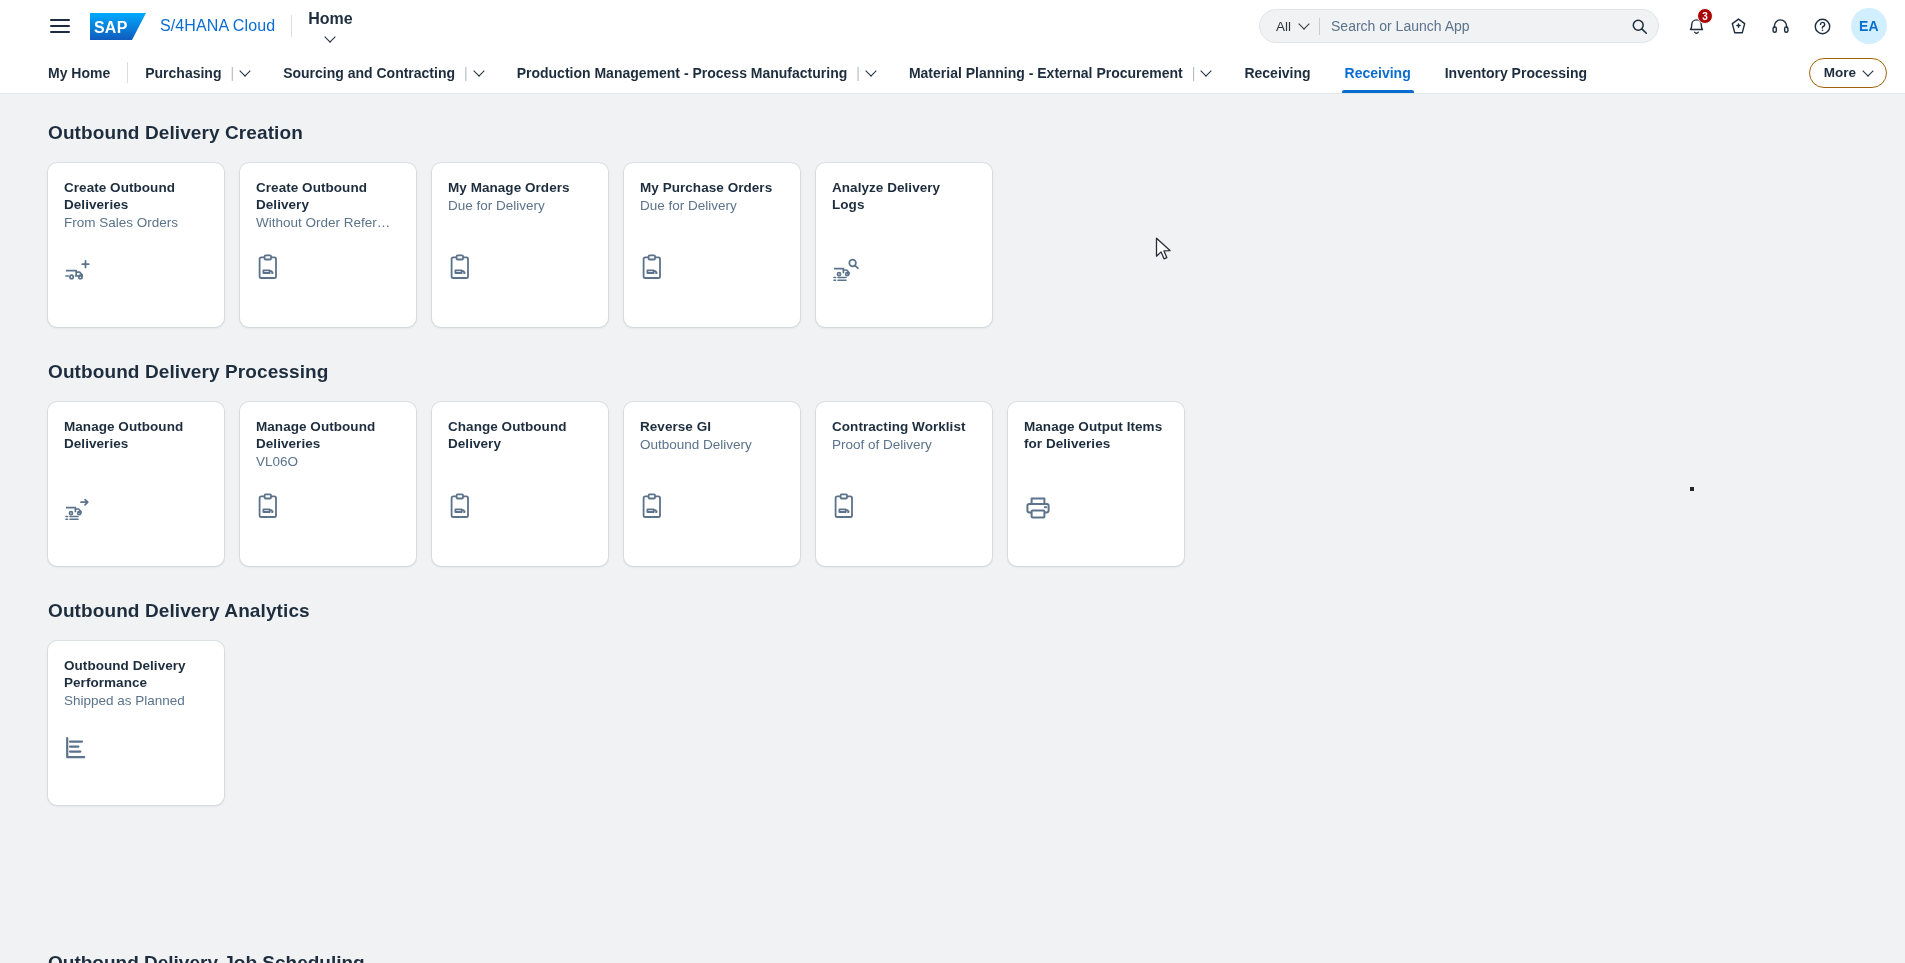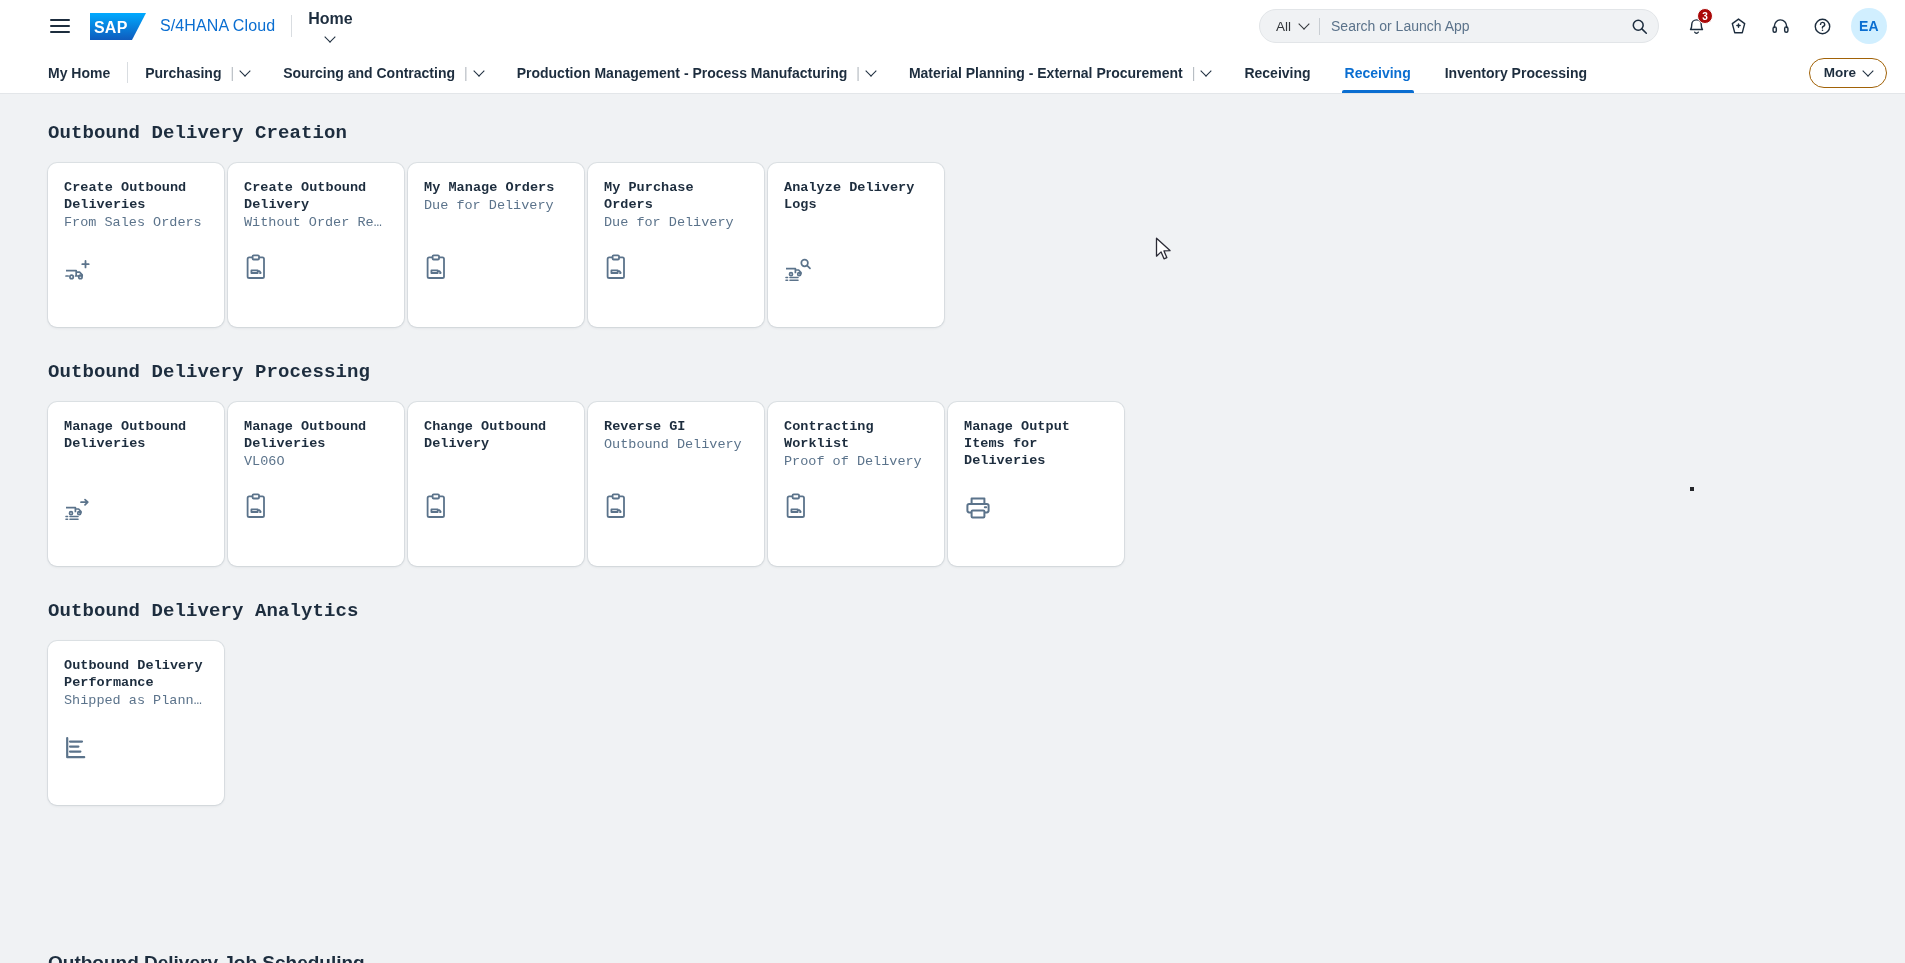--- a/index.html
+++ b/index.html
@@ -193,31 +193,30 @@
     background: #fff;
     cursor: pointer;
     white-space: nowrap;
   }
 
   
   .content {
     padding: 28px 48px 0 48px;
     height: calc(963px - 52px - 43px);
     overflow: hidden;
-    font-family: Liberation Mono, monospace;
   }
   .section { margin-bottom: 34px; }
   .section-title {
     font-size: 19px;
     font-weight: bold;
     color: #1d2d3e;
     margin-bottom: 19px;
     letter-spacing: .1px;
   }
-  .card-row { display: flex; gap: 4px; flex-wrap: wrap; }
+  .card-row { display: flex; gap: 16px; flex-wrap: wrap; }
   .tile {
     width: 176px;
     height: 164px;
     background: #ffffff;
     border-radius: 9px;
     box-shadow: 0 0 0 1px rgba(180,188,196,.30), 0 1px 3px rgba(29,45,62,.10);
     padding: 16px 16px 14px 16px;
     display: flex;
     flex-direction: column;
     cursor: pointer;

